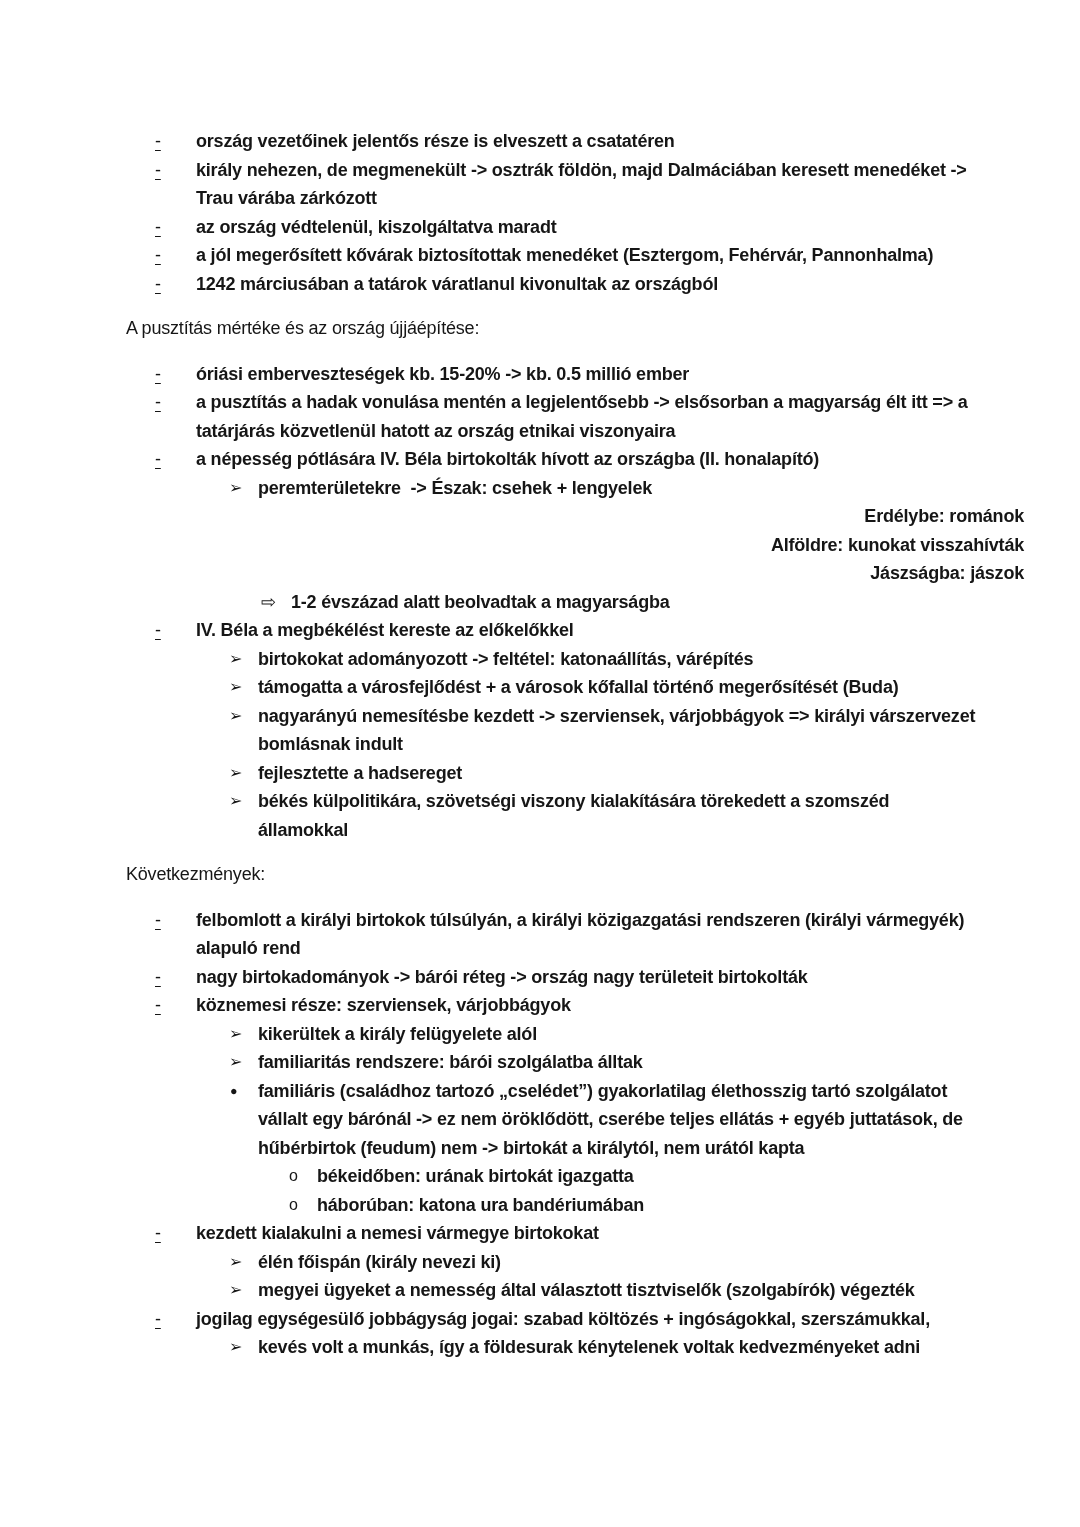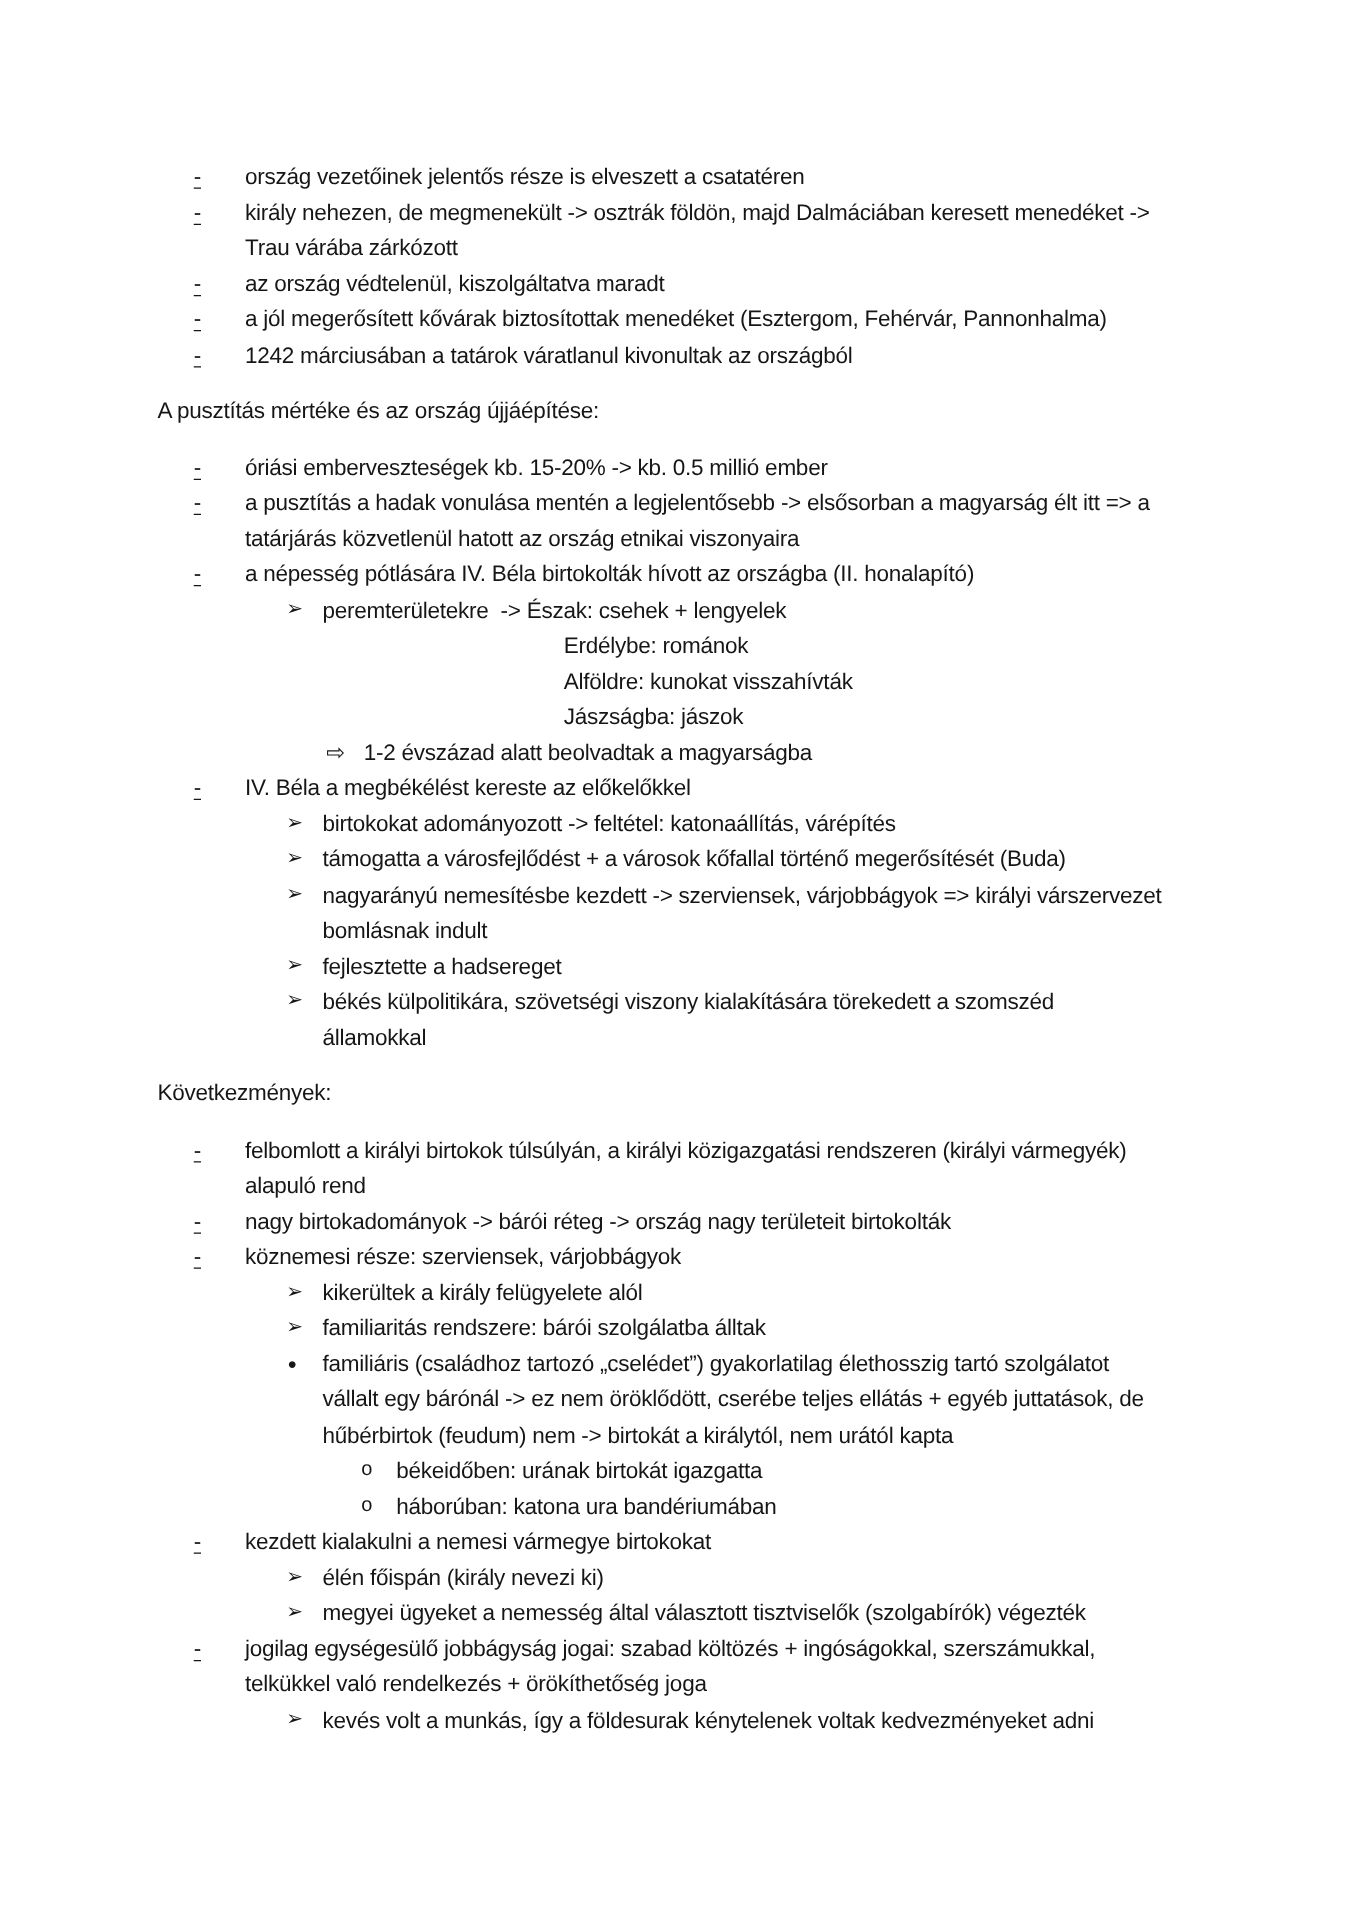--- a/index.html
+++ b/index.html
@@ -15,40 +15,40 @@
     background: #ffffff;
     overflow: hidden;
     font-family: "Liberation Sans", sans-serif;
     font-size: 18px;
     letter-spacing: -0.2px;
     line-height: 28.5px;
     color: #161616;
     padding: 127px 56px 40px 126px;
   }
   .block { position: relative; }
-  .line { white-space: pre; }
+  .line { white-space: pre; font-weight: bold; }
 
   .marker {
     position: absolute;
     top: 0;
     line-height: 28.5px;
   }
 
   
   .lvl-dash   { padding-left: 70px; }
   .lvl-dash   > .marker { left: 29px; }
   .lvl-arrow  { padding-left: 132px; }
   .lvl-arrow  > .marker { left: 103px; font-size: 16px; }
   .lvl-rarrow { padding-left: 165px; }
   .lvl-rarrow > .marker { left: 135px; font-size: 18px; }
   .lvl-disc   { padding-left: 132px; }
   .lvl-disc   > .marker { left: 104px; font-size: 12.5px; }
   .lvl-circle { padding-left: 191px; }
   .lvl-circle > .marker { left: 163px; font-size: 16px; }
-  .lvl-cont   { padding-left: 325px; }
+  .lvl-cont   { padding-left: 325px; text-align: right; }
 
   .marker-dash { text-decoration: underline; text-underline-offset: 3px; }
 
   .heading {
     text-underline-offset: 3px;
     margin: 16px 0 17px 0;
   }
 </style>
 </head>
 <body>
@@ -173,20 +173,19 @@
         <span class="marker marker-arrow">➢</span>
         <div class="line">élén főispán (király nevezi ki)</div>
       </div>
       <div class="block lvl-arrow">
         <span class="marker marker-arrow">➢</span>
         <div class="line">megyei ügyeket a nemesség által választott tisztviselők (szolgabírók) végezték</div>
       </div>
       <div class="block lvl-dash">
         <span class="marker marker-dash">-</span>
         <div class="line">jogilag egységesülő jobbágyság jogai: szabad költözés + ingóságokkal, szerszámukkal,</div>
-        <div class="line">telkükkel való rendelkezés + örökíthetőség joga</div>
       </div>
       <div class="block lvl-arrow">
         <span class="marker marker-arrow">➢</span>
         <div class="line">kevés volt a munkás, így a földesurak kénytelenek voltak kedvezményeket adni</div>
       </div>
     </div>
 </div>
 
 </body></html>

